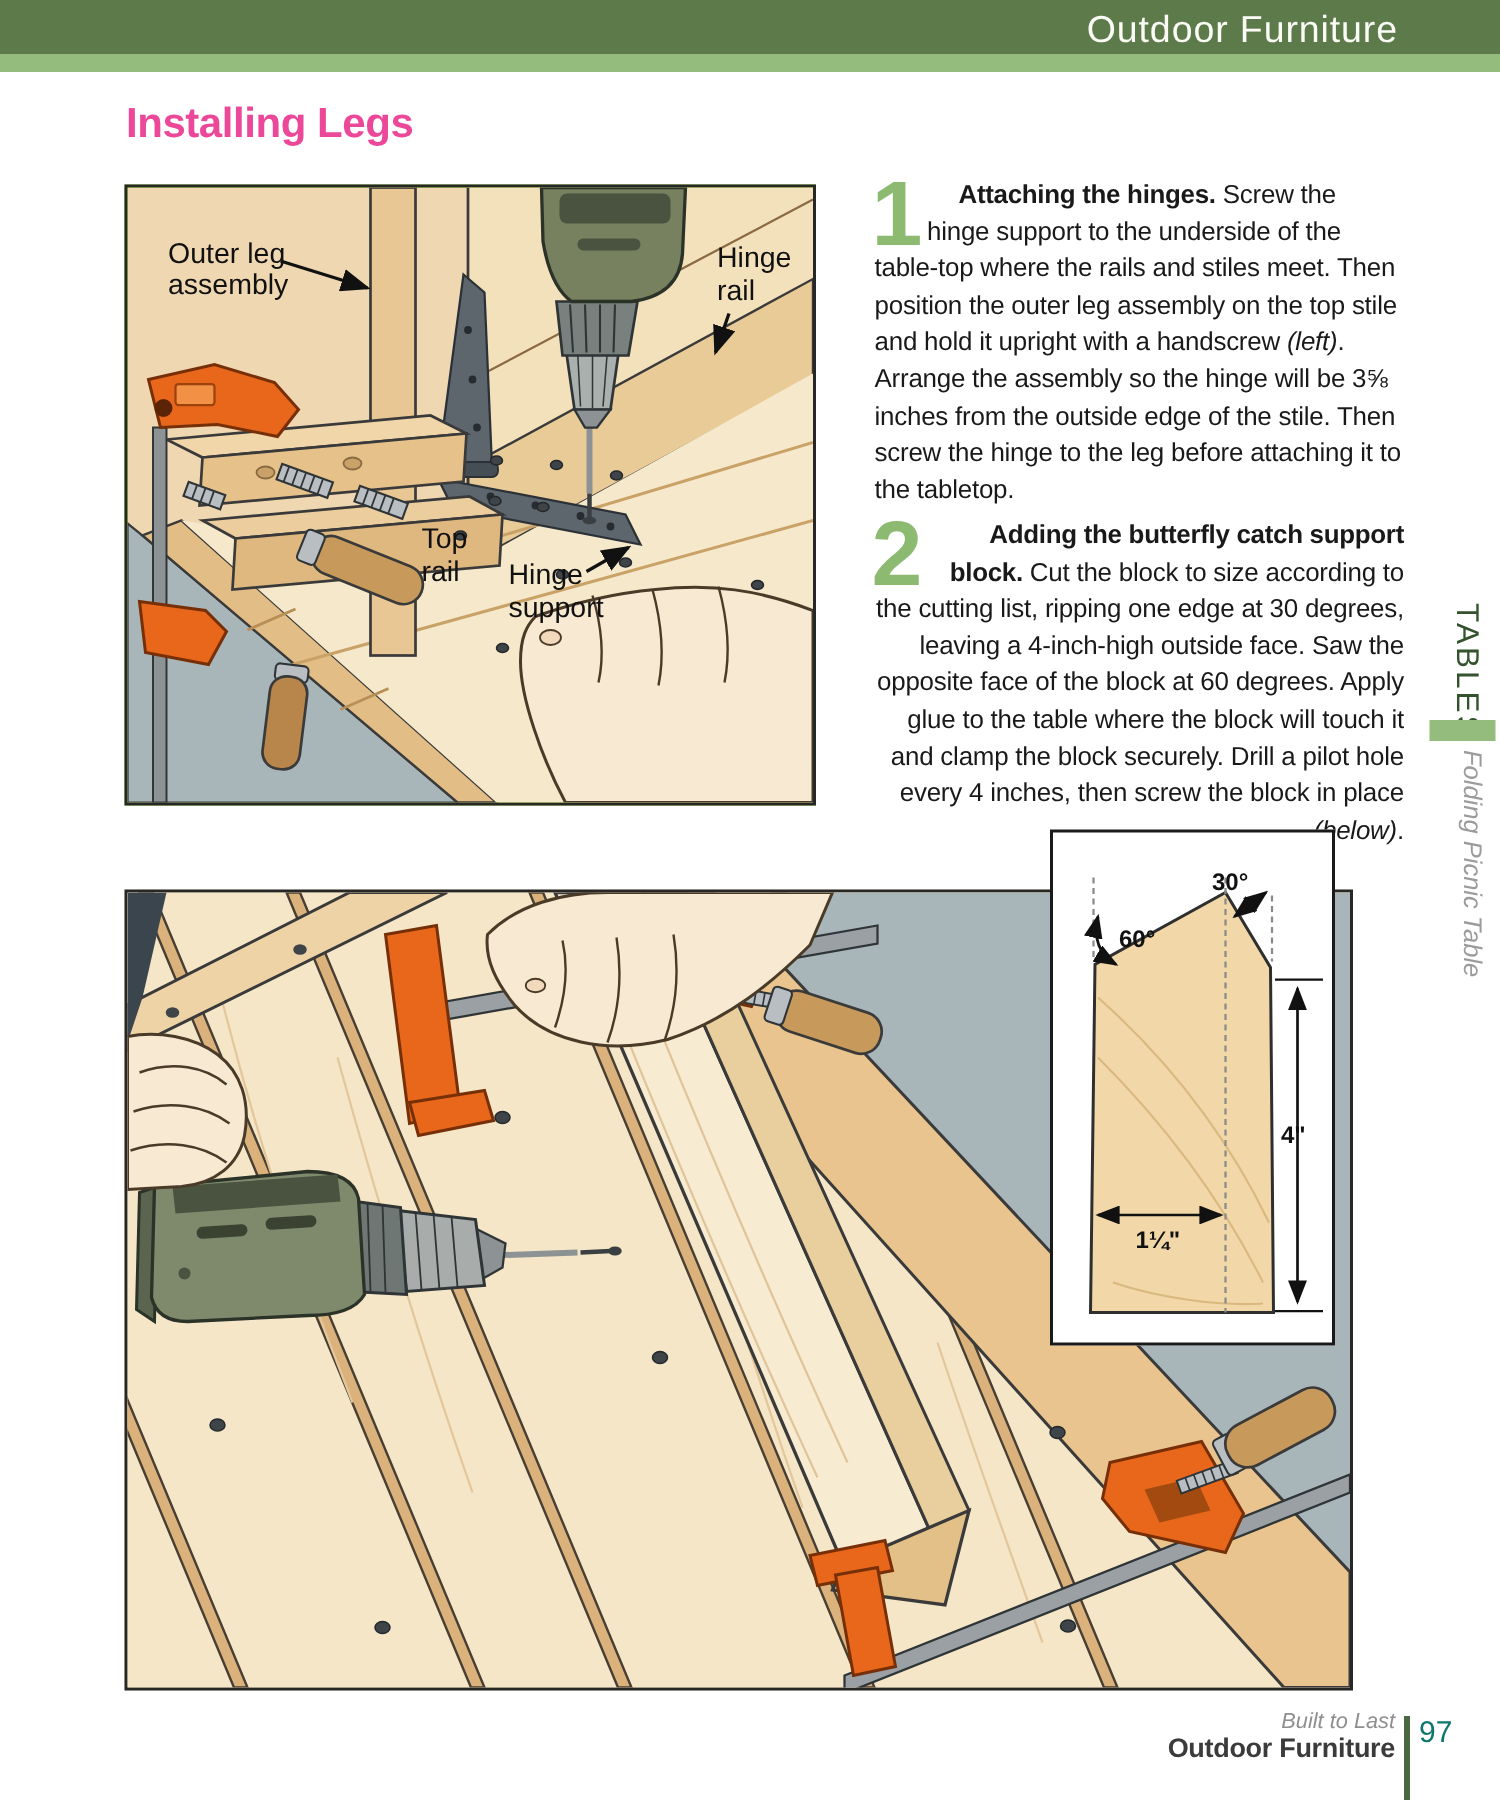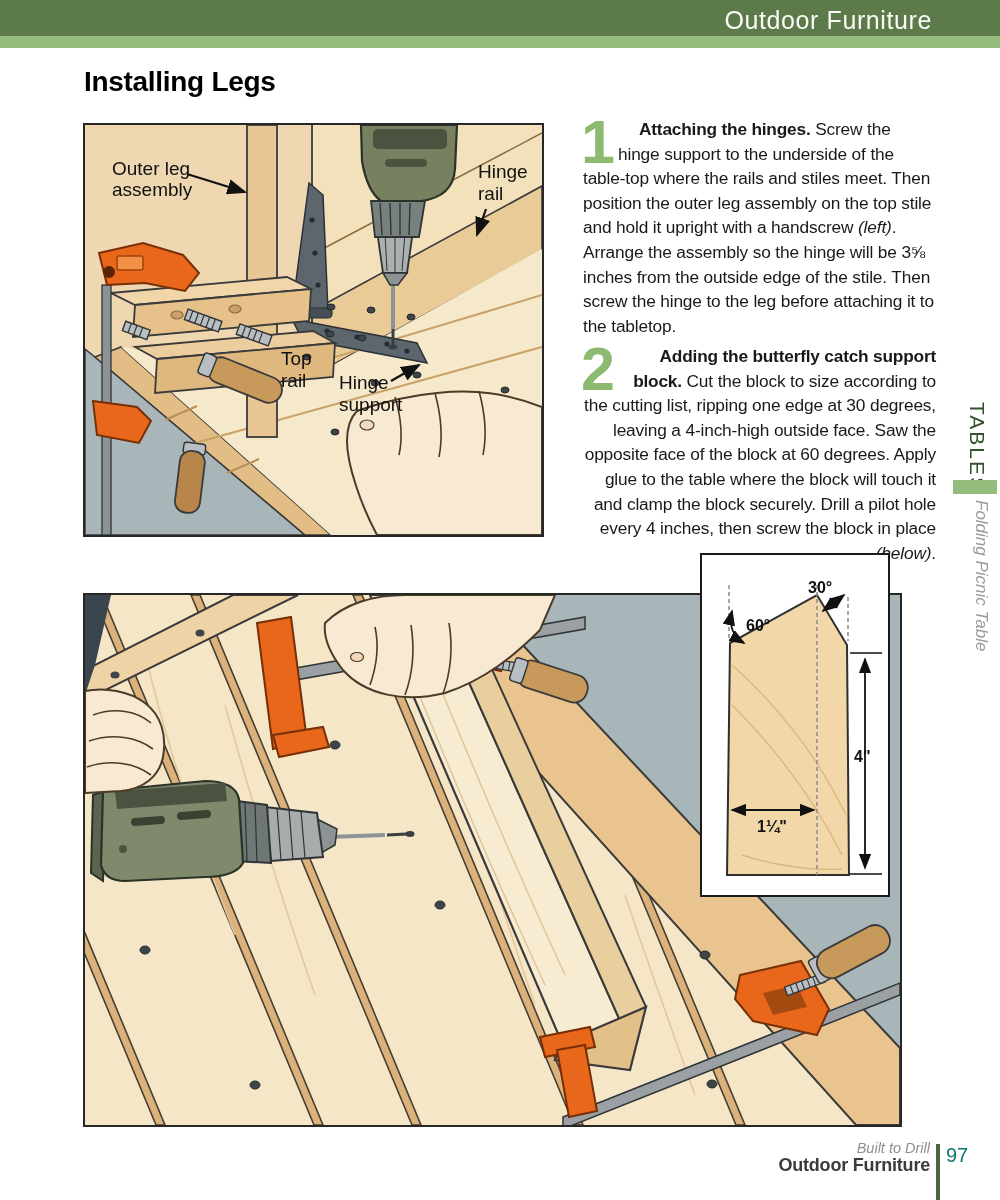--- a/index.html
+++ b/index.html
@@ -7,21 +7,21 @@
     width:1000px;height:1200px;position:relative;background:#ffffff;
     font-family:"Liberation Sans",sans-serif;overflow:hidden;
   }
   
   .hdr-bar{position:absolute;left:0;top:0;width:1000px;height:36px;background:#5d7b4a;}
   .hdr-title{
     position:absolute;right:68px;top:6px;color:#fbfbf6;font-size:25px;font-weight:400;
     letter-spacing:.6px;
   }
   .hdr-bar2{position:absolute;left:0;top:36px;width:1000px;height:12px;background:#94bd7d;}
-  .section-title{position:absolute;left:84px;top:66px;font-size:28px;font-weight:bold;color:#000000;letter-spacing:-.3px;}
+  .section-title{position:absolute;left:84px;top:66px;font-size:28px;font-weight:bold;color:#ec4899;letter-spacing:-.3px;}
 
   
   .fig{position:absolute;border:2px solid #272727;background:#84cc16;}
   #fig-top{left:83px;top:123px;width:457px;height:410px;}
   #fig-bottom{left:83px;top:593px;width:815px;height:530px;background:#f4e6c6;}
   .fig svg{display:block;}
 
   
   #inset{position:absolute;left:700px;top:553px;width:186px;height:340px;background:#ffffff;border:2px solid #1a1a1a;z-index:6;}
 
@@ -386,16 +386,16 @@
     <line x1="148" y1="98" x2="180" y2="98" stroke="#111" stroke-width="1.5"></line>
     <line x1="148" y1="319" x2="180" y2="319" stroke="#111" stroke-width="1.5"></line>
     <line x1="163" y1="104" x2="163" y2="313" stroke="#111" stroke-width="1.8" marker-end="url(#ah3)" marker-start="url(#ah3s)"></line>
     <text class="inset-label" x="152" y="207">4"</text>
     <line x1="30" y1="255" x2="112" y2="255" stroke="#111" stroke-width="1.8" marker-end="url(#ah3)" marker-start="url(#ah3s)"></line>
     <text class="inset-label" x="55" y="277">1¼"</text>
   </g>
 </svg>
 </div>
 
-<div id="footer-series">Built to Drill</div>
+<div id="footer-series">Built to Last</div>
 <div id="footer-book">Outdoor Furniture</div>
 <div id="footer-rule"></div>
 <div id="footer-page">97</div>
 
 </body></html>

